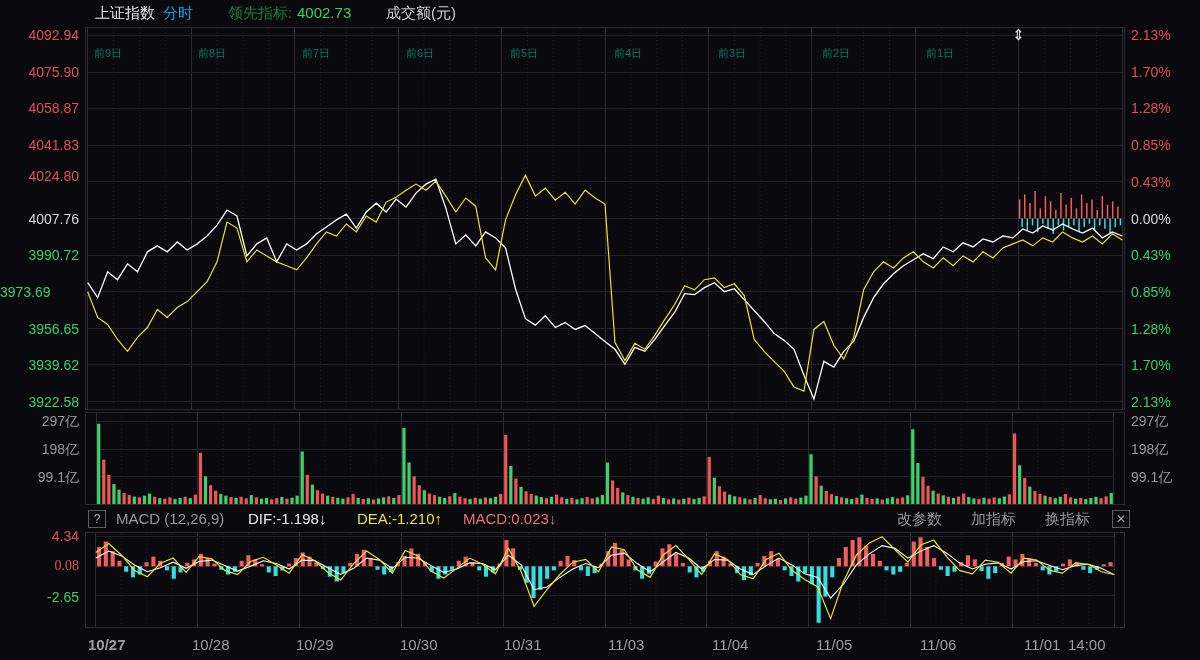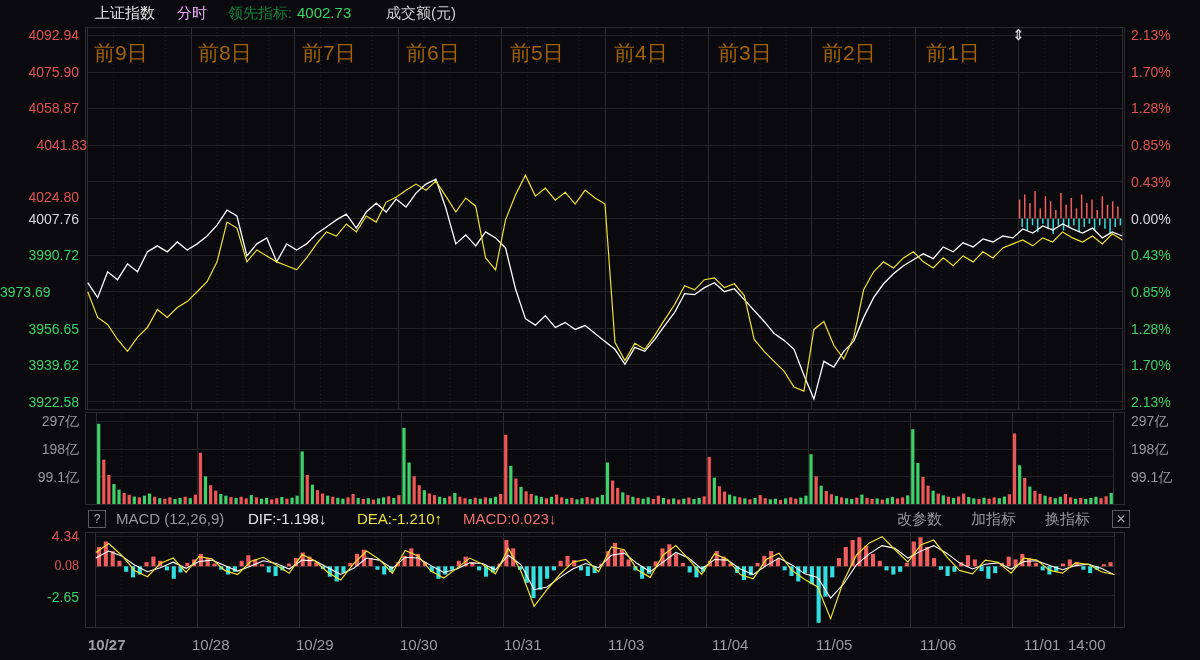--- a/index.html
+++ b/index.html
@@ -1,37 +1,37 @@
 <!DOCTYPE html>
 <html><head>
 <meta charset="utf-8">
 <style>
   html,body{margin:0;padding:0;background:#07070a;}
   .app{position:relative;width:1200px;height:660px;background:#0a0a0e;overflow:hidden;
        font-family:"Liberation Sans","DejaVu Sans",sans-serif;}
   .lab{position:absolute;font-size:14px;line-height:18px;height:18px;white-space:nowrap;}
   .r{color:#e05252}.g{color:#3bd06a}.f{color:#d8d8d8}
-  .dim{color:#96969e}.daylab{color:#a16207;font-size:21px}.datelab{color:#9b9ba3;font-size:15px}
+  .dim{color:#96969e}.daylab{color:#0f766e;font-size:11px}.datelab{color:#9b9ba3;font-size:15px}
   .hdr{position:absolute;top:3px;height:20px;font-size:15px;line-height:20px;white-space:nowrap;}
   .pane{position:absolute;border:1px solid #2a2a2f;box-sizing:border-box;background:#0a0a0e;}
   .pane svg{position:absolute;left:0;top:0;}
   .mhdr{position:absolute;height:20px;font-size:15px;line-height:20px;white-space:nowrap;}
   .mbox{position:absolute;width:18px;height:18px;border:1px solid #5a5a60;box-sizing:border-box;
         color:#a8a8b0;font-size:12px;line-height:16px;text-align:center;cursor:pointer;}
   .alink{color:#96969e;cursor:pointer;}
   .resize-ic{position:absolute;color:#e4e4e4;font-size:15px;cursor:ns-resize;}
 </style>
 </head>
 <body>
 
 <div class="app">
 
   <div>
     <span class="hdr" style="left:95px;color:#e8e8e8">上证指数</span>
-    <span class="hdr" style="left:177px;color:#f0abfc">分时</span>
+    <span class="hdr" style="left:163px;color:#0ea5e9">分时</span>
     <span class="hdr" style="left:228px;color:#15803d">领先指标:</span>
     <span class="hdr" style="left:297px;color:#35d463">4002.73</span>
     <span class="hdr" style="left:386px;color:#cfcfcf">成交额(元)</span>
   </div>
 
   <div class="pane" style="left:85px;top:27px;width:1040px;height:383px">
     <svg id="main-svg" width="1038" height="381" viewBox="0 0 1040 383">
         <line x1="0" y1="0" x2="0" y2="383" stroke="#2c2c31" stroke-width="1" shape-rendering="crispEdges"></line>
         <line x1="104" y1="0" x2="104" y2="383" stroke="#2c2c31" stroke-width="1" shape-rendering="crispEdges"></line>
         <line x1="208" y1="0" x2="208" y2="383" stroke="#2c2c31" stroke-width="1" shape-rendering="crispEdges"></line>
@@ -595,22 +595,22 @@
         <rect x="1034.2" y="29.8" width="4.2" height="4.2" fill="#f25d5d"></rect>
         <polyline points="0.0,25.6 13.2,18.5 26.3,23.4 39.5,32.6 52.7,39.6 65.8,35.4 79.0,29.8 92.2,36.1 105.3,29.1 118.5,27.7 131.6,33.3 144.8,38.9 158.0,34.0 171.1,28.4 184.3,31.2 197.5,36.8 210.6,27.7 223.8,28.4 237.0,35.4 250.1,42.4 263.3,36.1 276.5,25.6 289.6,27.7 302.8,36.1 315.9,24.8 329.1,25.6 342.3,33.3 355.4,40.3 368.6,36.8 381.8,30.5 394.9,31.2 408.1,37.5 421.3,22.7 434.4,32.6 447.6,57.9 460.8,55.1 473.9,45.3 487.1,36.8 500.3,31.2 513.4,35.4 526.6,22.7 539.7,20.6 552.9,31.2 566.1,39.6 579.2,29.8 592.4,19.9 605.6,25.6 618.7,36.8 631.9,27.0 645.1,27.7 658.2,36.8 671.4,42.4 684.6,33.3 697.7,25.6 710.9,32.6 724.1,41.7 737.2,45.3 750.4,66.4 763.5,52.3 776.7,32.6 789.9,21.3 803.0,12.9 816.2,15.7 829.4,25.6 842.5,18.5 855.7,12.9 868.9,20.6 882.0,30.5 895.2,36.8 908.4,31.9 921.5,30.5 934.7,36.8 947.8,29.1 961.0,28.4 974.2,33.3 987.3,37.5 1000.5,33.3 1013.7,31.9 1026.8,36.1 1040.0,42.5" fill="none" stroke="#ffffff" stroke-width="1.1"></polyline>
         <polyline points="0.0,19.9 13.2,10.8 26.3,22.7 39.5,38.2 52.7,44.6 65.8,31.2 79.0,25.6 92.2,40.3 105.3,24.1 118.5,26.3 131.6,38.2 144.8,42.4 158.0,29.1 171.1,24.8 184.3,32.6 197.5,41.0 210.6,22.0 223.8,28.4 237.0,40.3 250.1,48.1 263.3,31.2 276.5,18.5 289.6,27.0 302.8,41.0 315.9,17.8 329.1,23.4 342.3,38.9 355.4,46.0 368.6,36.1 381.8,25.6 394.9,31.9 408.1,41.7 421.3,15.7 434.4,39.6 447.6,74.8 460.8,57.9 473.9,42.4 487.1,29.8 500.3,27.0 513.4,39.6 526.6,14.3 539.7,17.1 552.9,37.5 566.1,45.3 579.2,22.7 592.4,12.9 605.6,27.0 618.7,42.4 631.9,21.3 645.1,27.0 658.2,42.4 671.4,46.7 684.6,27.0 697.7,20.6 710.9,38.2 724.1,47.4 737.2,55.1 750.4,87.5 763.5,49.5 776.7,22.7 789.9,10.1 803.0,3.7 816.2,17.1 829.4,29.8 842.5,12.2 855.7,7.2 868.9,24.1 882.0,38.2 895.2,41.7 908.4,27.7 921.5,29.8 934.7,41.0 947.8,25.6 961.0,27.7 974.2,38.2 987.3,41.0 1000.5,30.5 1013.7,31.9 1026.8,39.6 1040.0,42.4" fill="none" stroke="#f0e22e" stroke-width="1.2"></polyline>
       </svg>
   </div>
 
   <div id="labels">
       <span class="lab r" style="left: 0px; top: 26px; width: 79px; text-align: right;">4092.94</span>
       <span class="lab r" style="left: 0px; top: 63px; width: 79px; text-align: right;">4075.90</span>
       <span class="lab r" style="left: 0px; top: 99px; width: 79px; text-align: right;">4058.87</span>
-      <span class="lab r" style="left: 0px; top: 136px; width: 79px; text-align: right; padding-left: 8px;">4041.83</span>
-      <span class="lab r" style="left: 0px; top: 188px; width: 79px; text-align: right;">4024.80</span>
+      <span class="lab r" style="left: 0px; top: 136px; width: 79px; text-align: right;">4041.83</span>
+      <span class="lab r" style="left: 0px; top: 167px; width: 79px; text-align: right;">4024.80</span>
       <span class="lab f" style="left: 0px; top: 210px; width: 79px; text-align: right;">4007.76</span>
       <span class="lab g" style="left: 0px; top: 246px; width: 79px; text-align: right;">3990.72</span>
       <span class="lab g" style="left: 0px; top: 283px; width: 79px; text-align: left;">3973.69</span>
       <span class="lab g" style="left: 0px; top: 320px; width: 79px; text-align: right;">3956.65</span>
       <span class="lab g" style="left: 0px; top: 356px; width: 79px; text-align: right;">3939.62</span>
       <span class="lab g" style="left: 0px; top: 393px; width: 79px; text-align: right;">3922.58</span>
       <span class="lab r" style="left: 1131px; top: 26px;">2.13%</span>
       <span class="lab r" style="left: 1131px; top: 63px;">1.70%</span>
       <span class="lab r" style="left: 1131px; top: 99px;">1.28%</span>
       <span class="lab r" style="left: 1131px; top: 136px;">0.85%</span>

